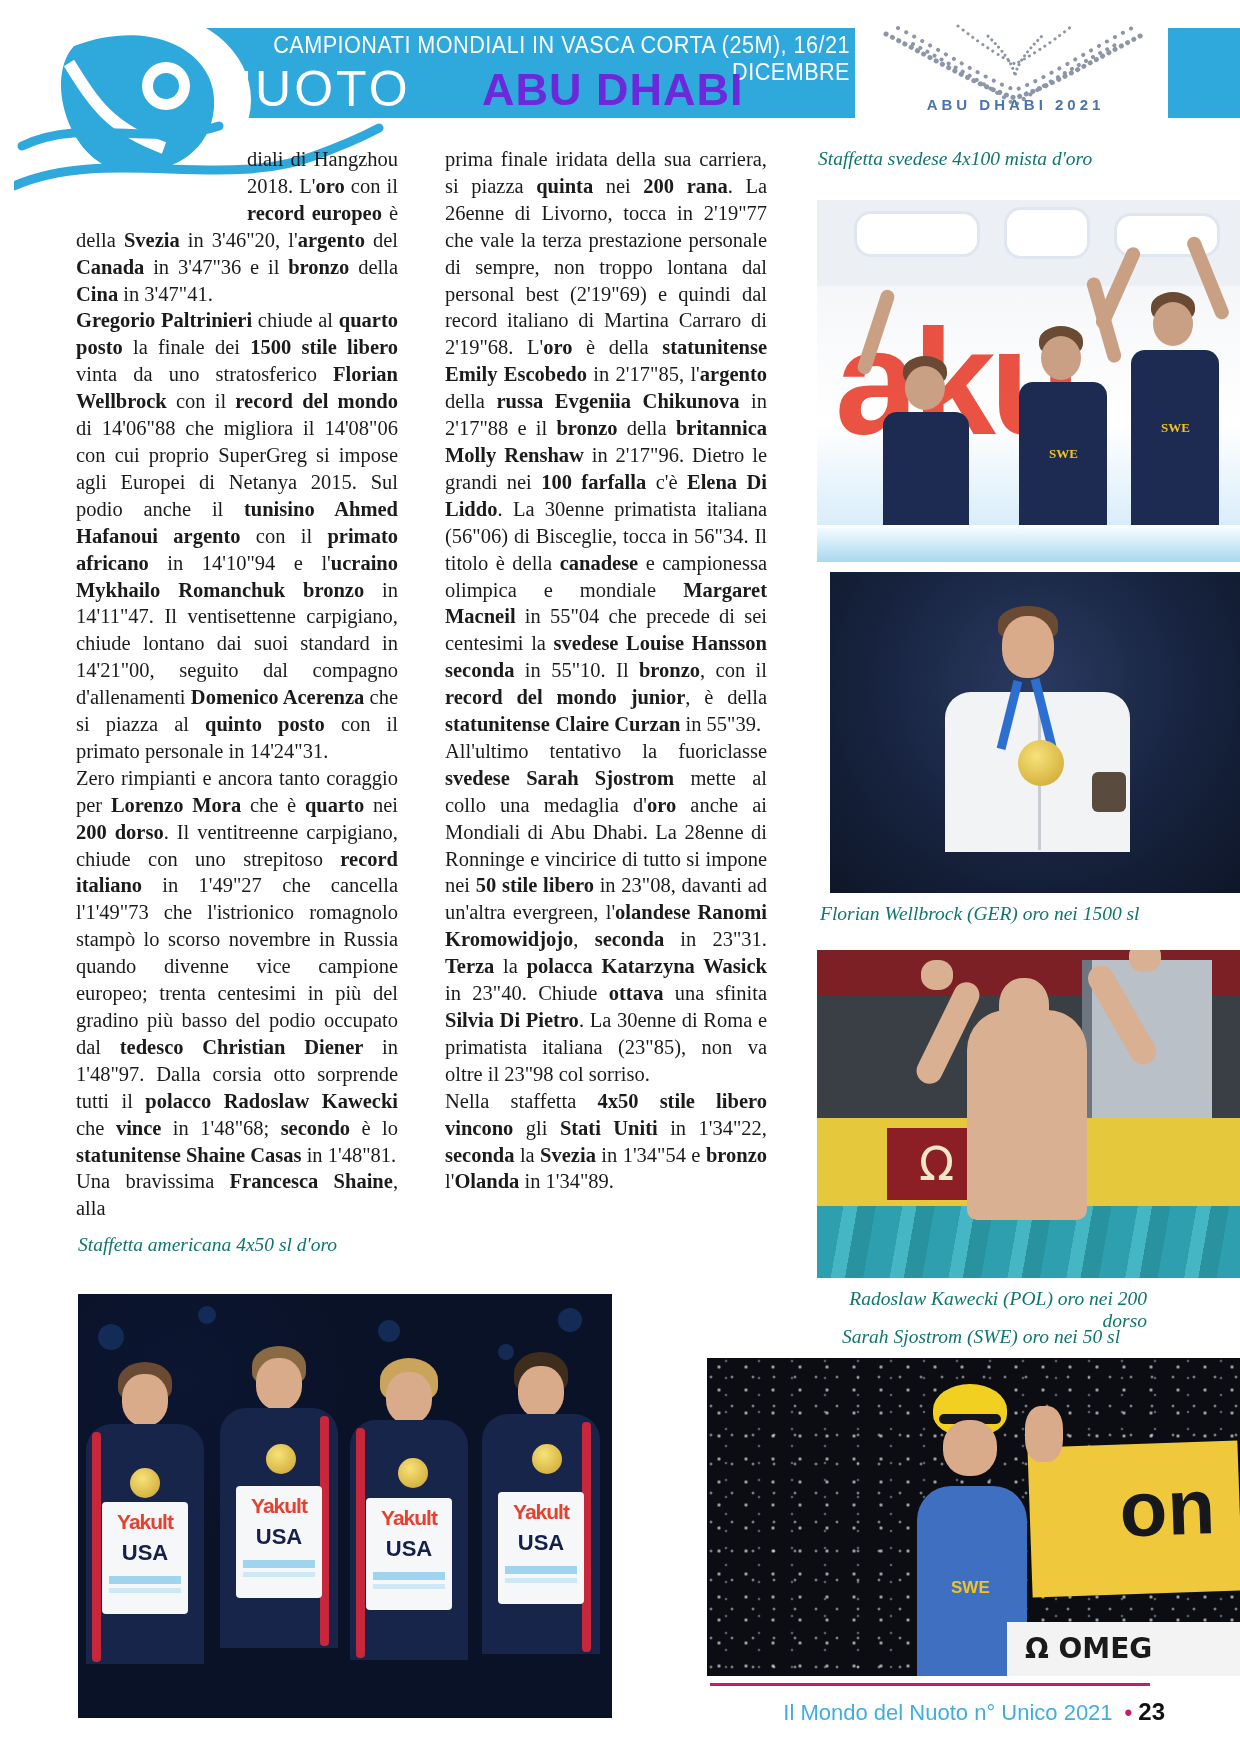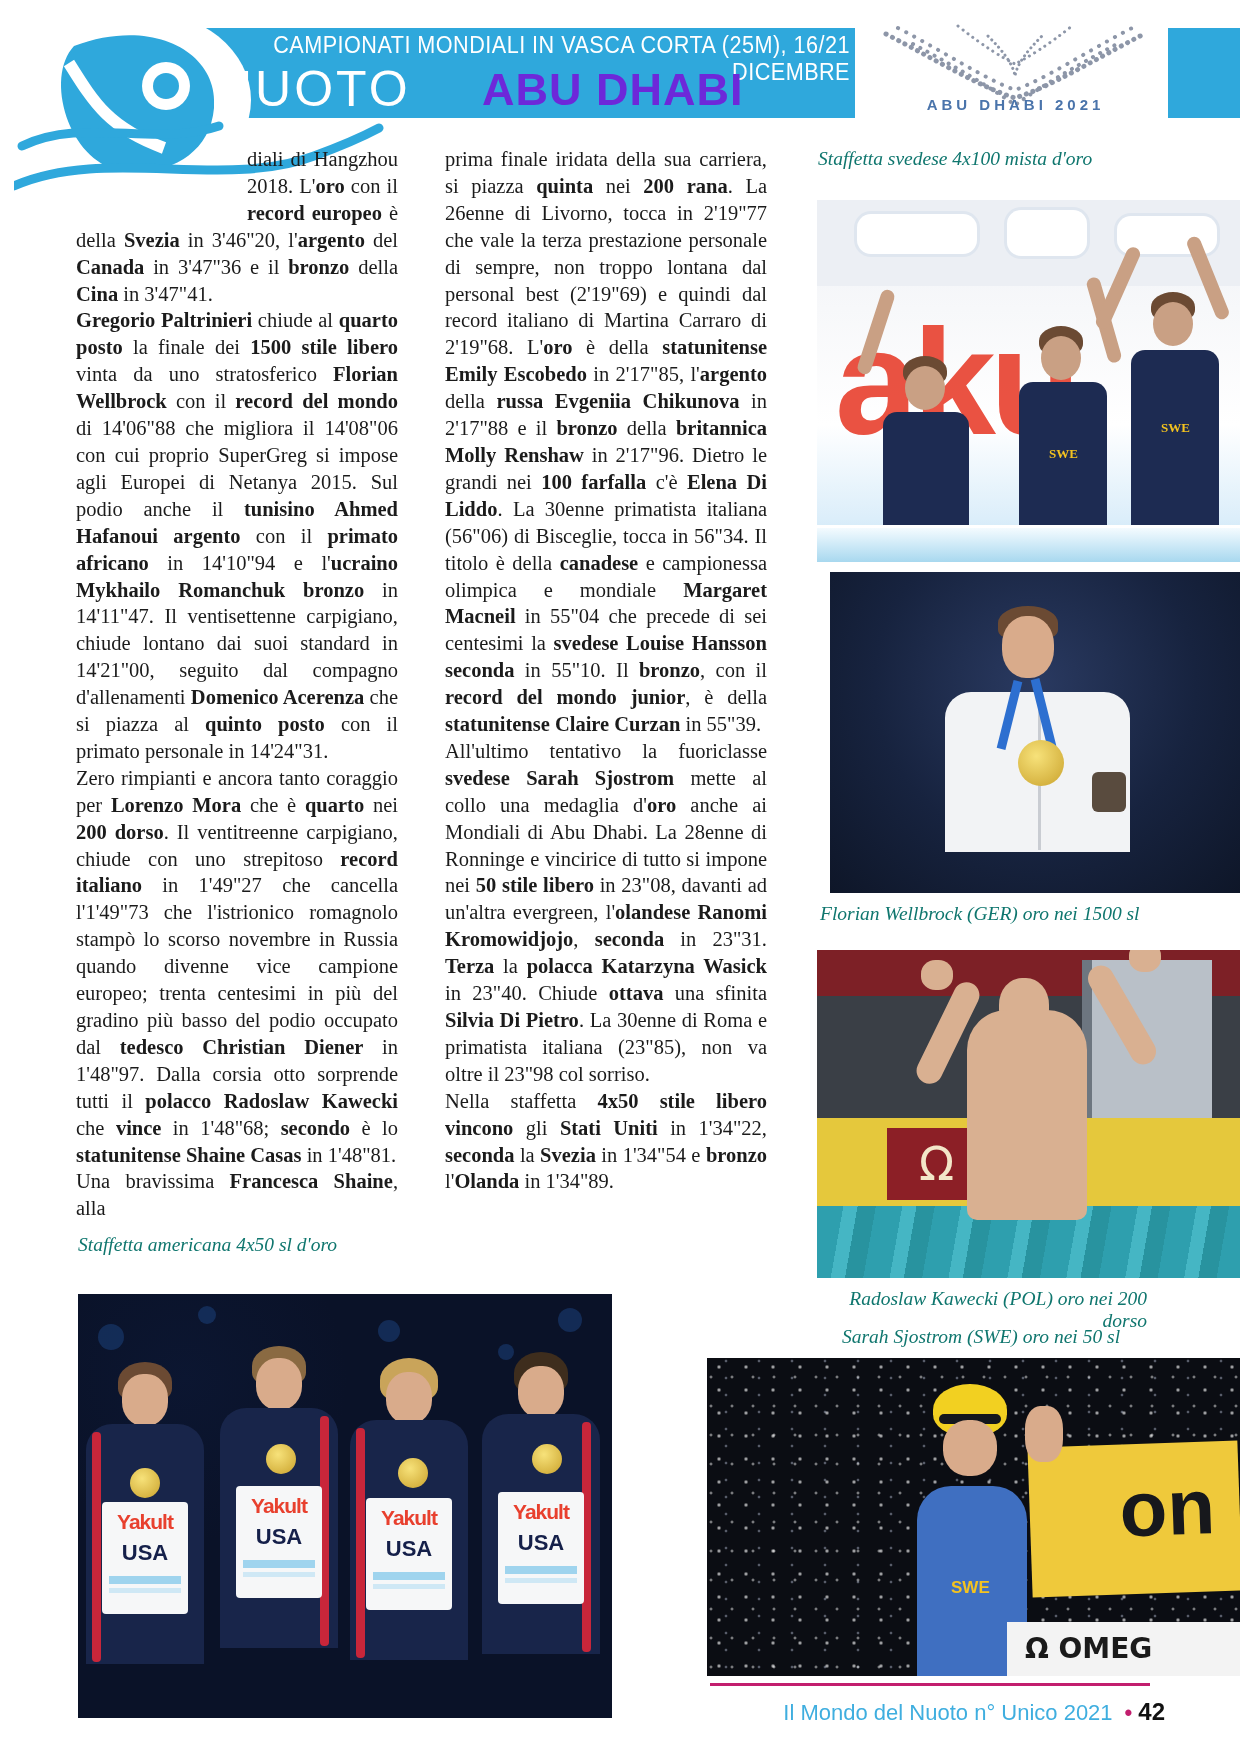--- a/index.html
+++ b/index.html
@@ -283,16 +283,16 @@
     <div class="sjo-suit">
       <span class="sjo-swe">SWE</span>
     </div>
     <div class="omega-strip">
       <span>Ω OMEG</span>
     </div>
   </div>
 
   <div class="foot-rule"></div>
   <div class="footer">
-    <span class="foot-title">Il Mondo del Nuoto n° Unico 2021</span><span class="foot-dot">•</span><span class="foot-num">42</span>
+    <span class="foot-title">Il Mondo del Nuoto n° Unico 2021</span><span class="foot-dot">•</span><span class="foot-num">23</span>
   </div>
 
 </div>
 
 </body></html>

